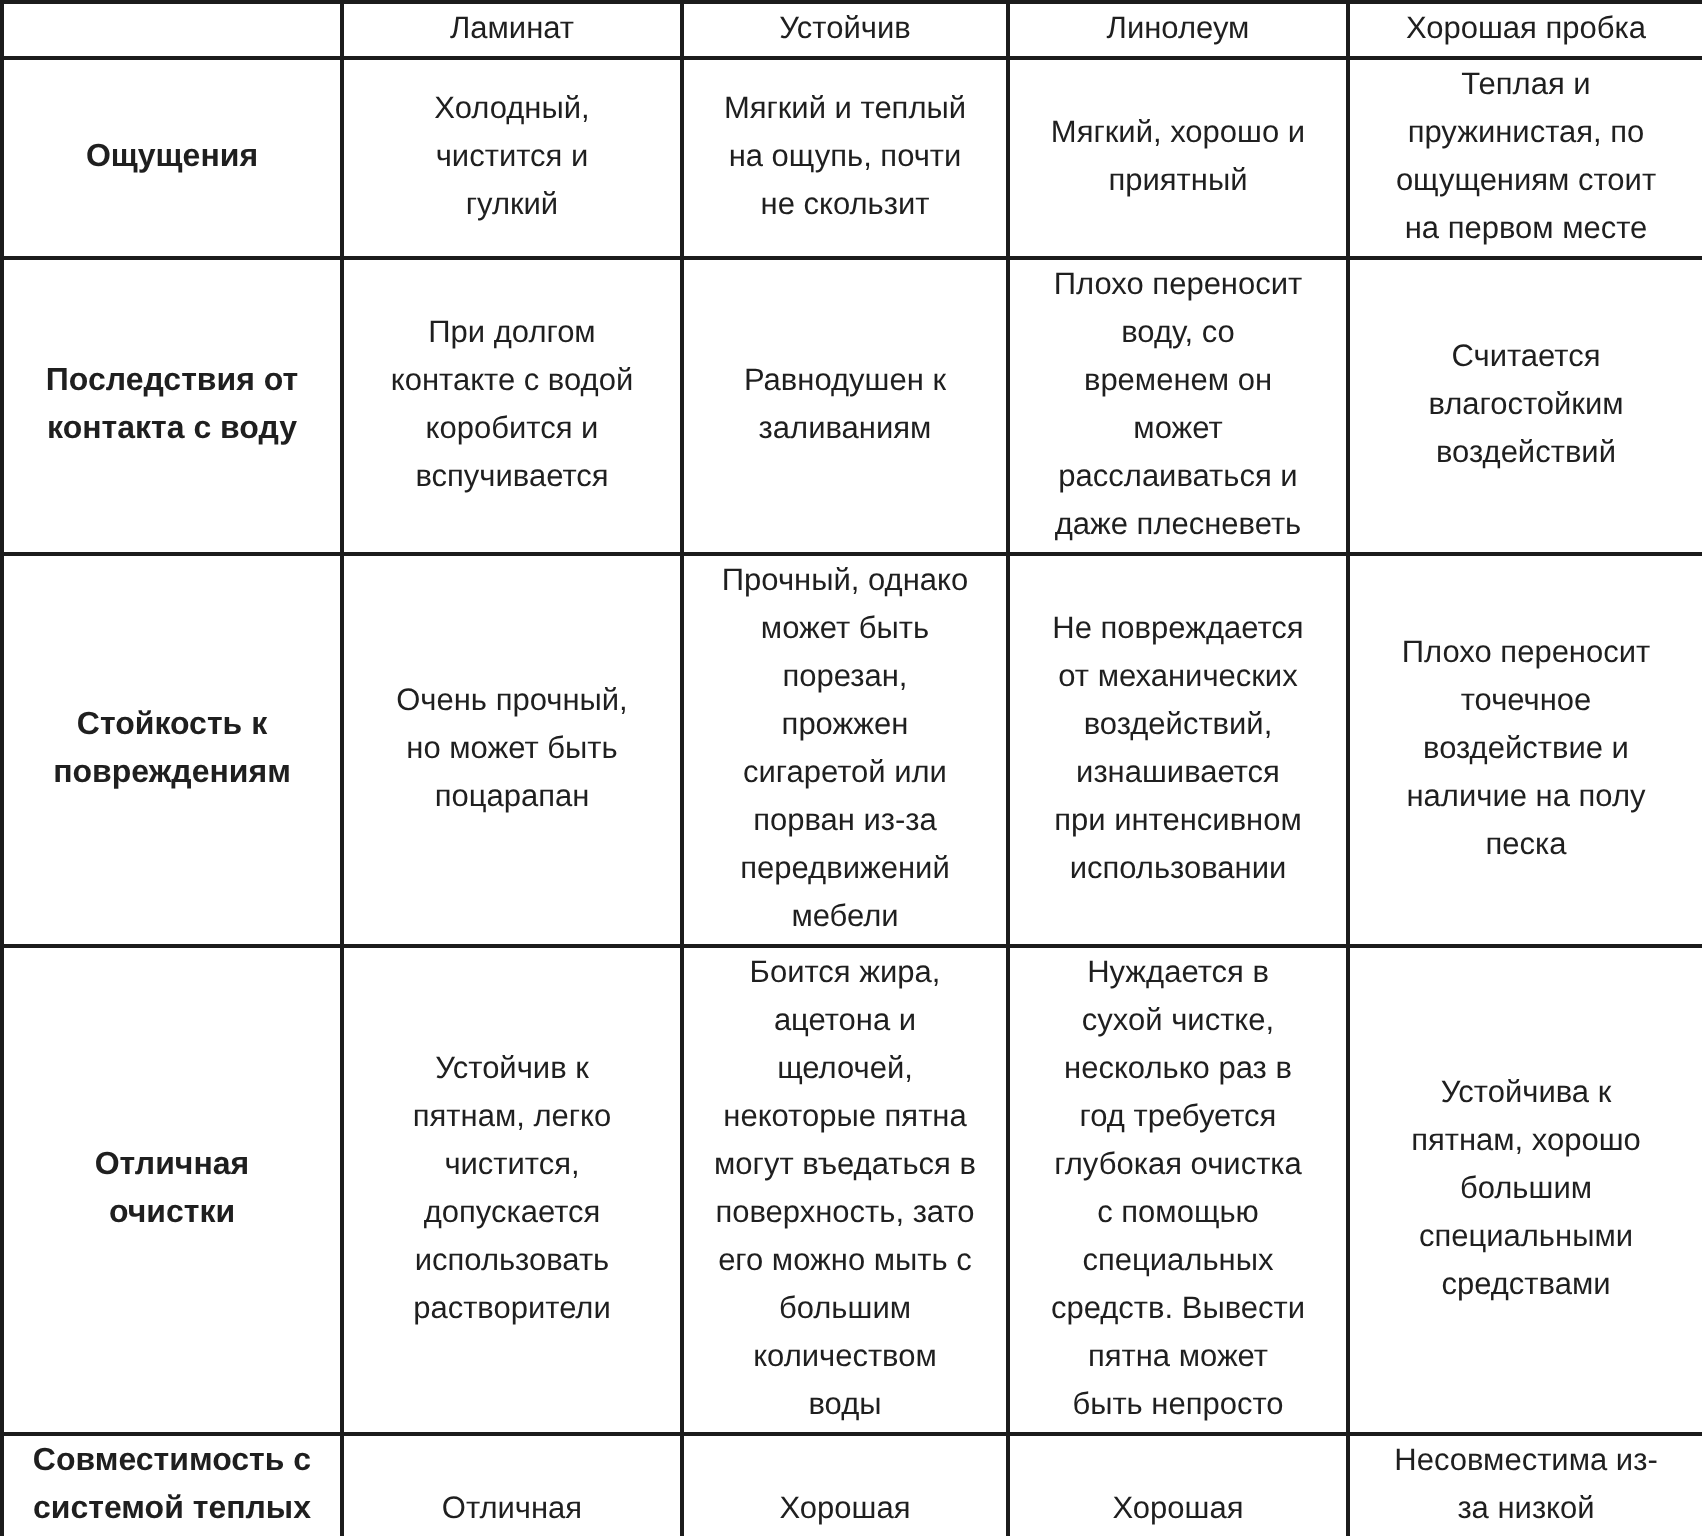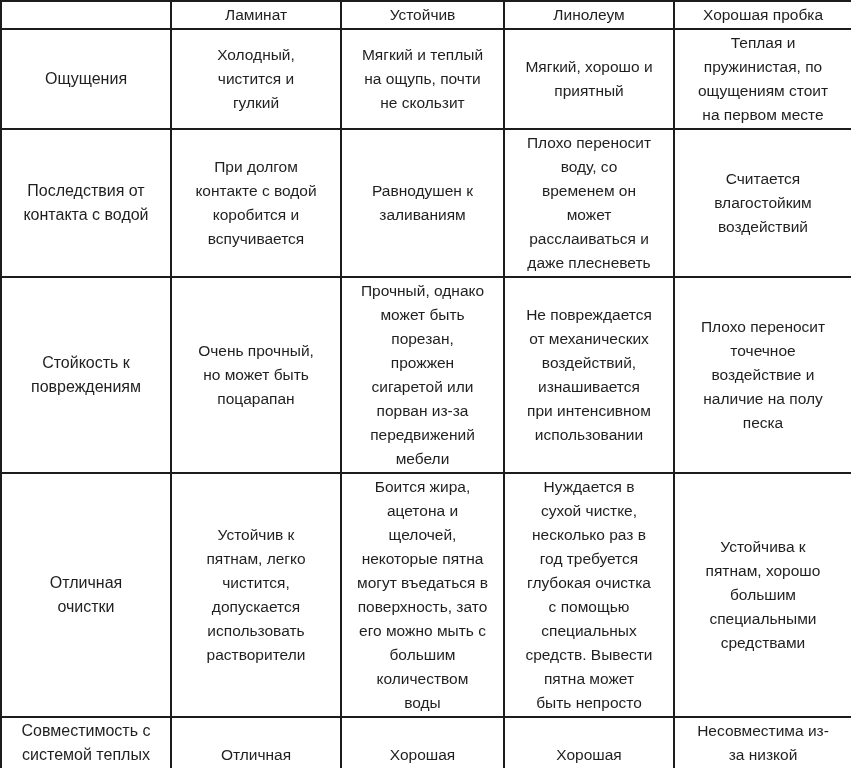--- a/index.html
+++ b/index.html
@@ -29,21 +29,21 @@
     line-height: 24px;
     font-weight: normal;
   }
   table.cmp { border-bottom: 4px solid #1c1c1c; }
   thead th {
     height: 24px;
     line-height: 22px;
     font-size: 16px;
   }
   tbody th.rowhead {
-    font-weight: normal;
+    font-weight: bold;
     font-size: 16px;
   }
   tr.r1 td, tr.r1 th { height: 92px; }
   tr.r2 td, tr.r2 th { height: 139px; }
   tr.r3 td, tr.r3 th { height: 190px; }
   tr.r4 td, tr.r4 th { height: 238px; }
   tr.r5 td, tr.r5 th { height: 65px; }
   col.c0 { width: 170px; }
   col.c1 { width: 170px; }
   col.c2 { width: 163px; }
@@ -81,21 +81,21 @@
 не скользит</td>
       <td>Мягкий, хорошо и
 приятный</td>
       <td>Теплая и
 пружинистая, по
 ощущениям стоит
 на первом месте</td>
     </tr>
     <tr class="r2">
       <th class="rowhead">Последствия от
-контакта с водой</th>
+контакта с воду</th>
       <td>При долгом
 контакте с водой
 коробится и
 вспучивается</td>
       <td>Равнодушен к
 заливаниям</td>
       <td>Плохо переносит
 воду, со
 временем он
 может

